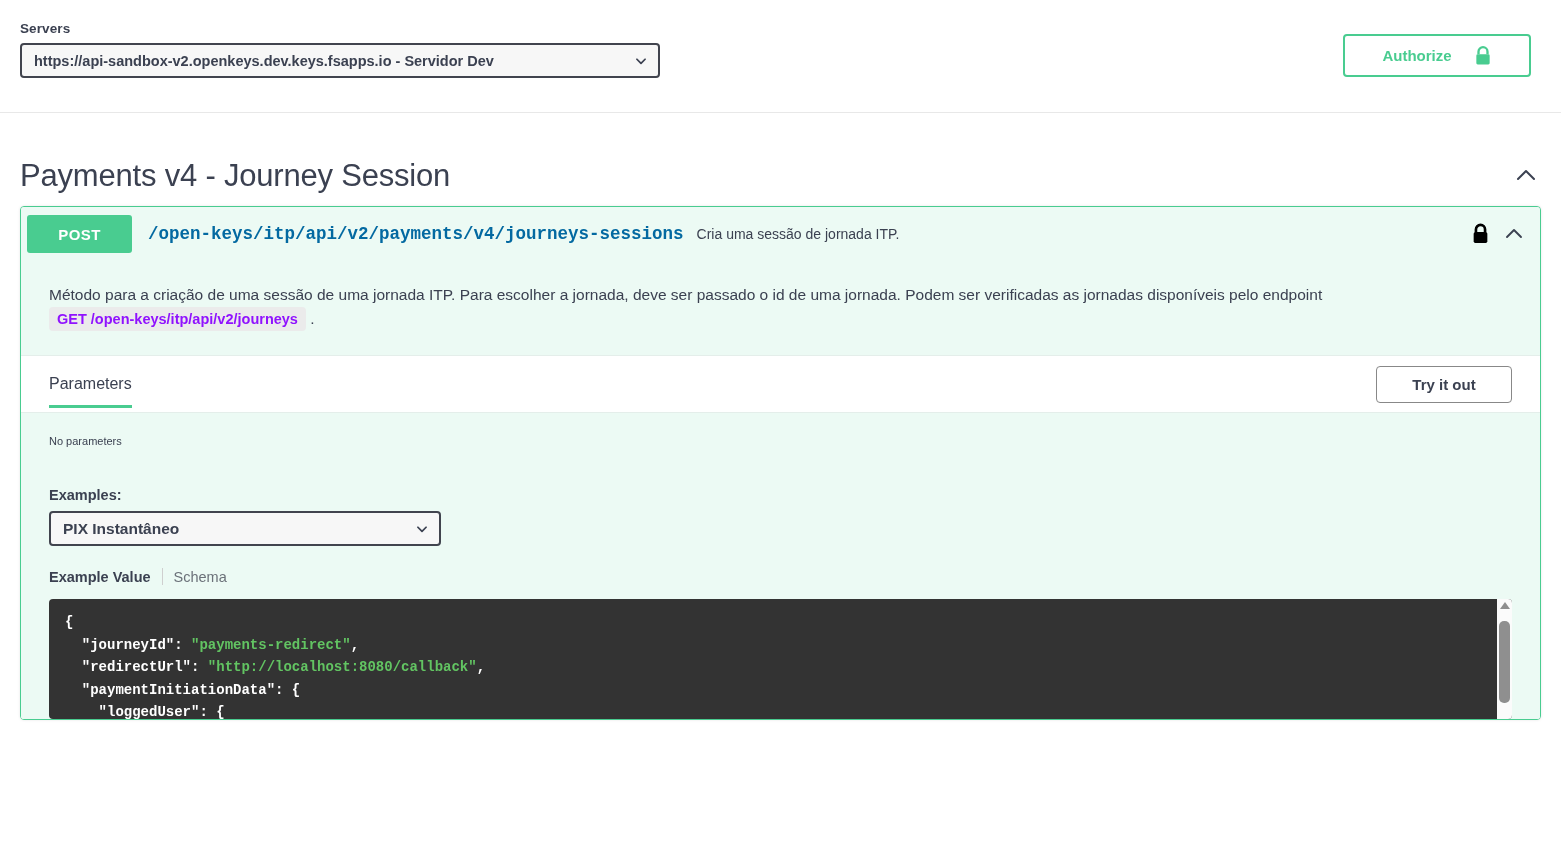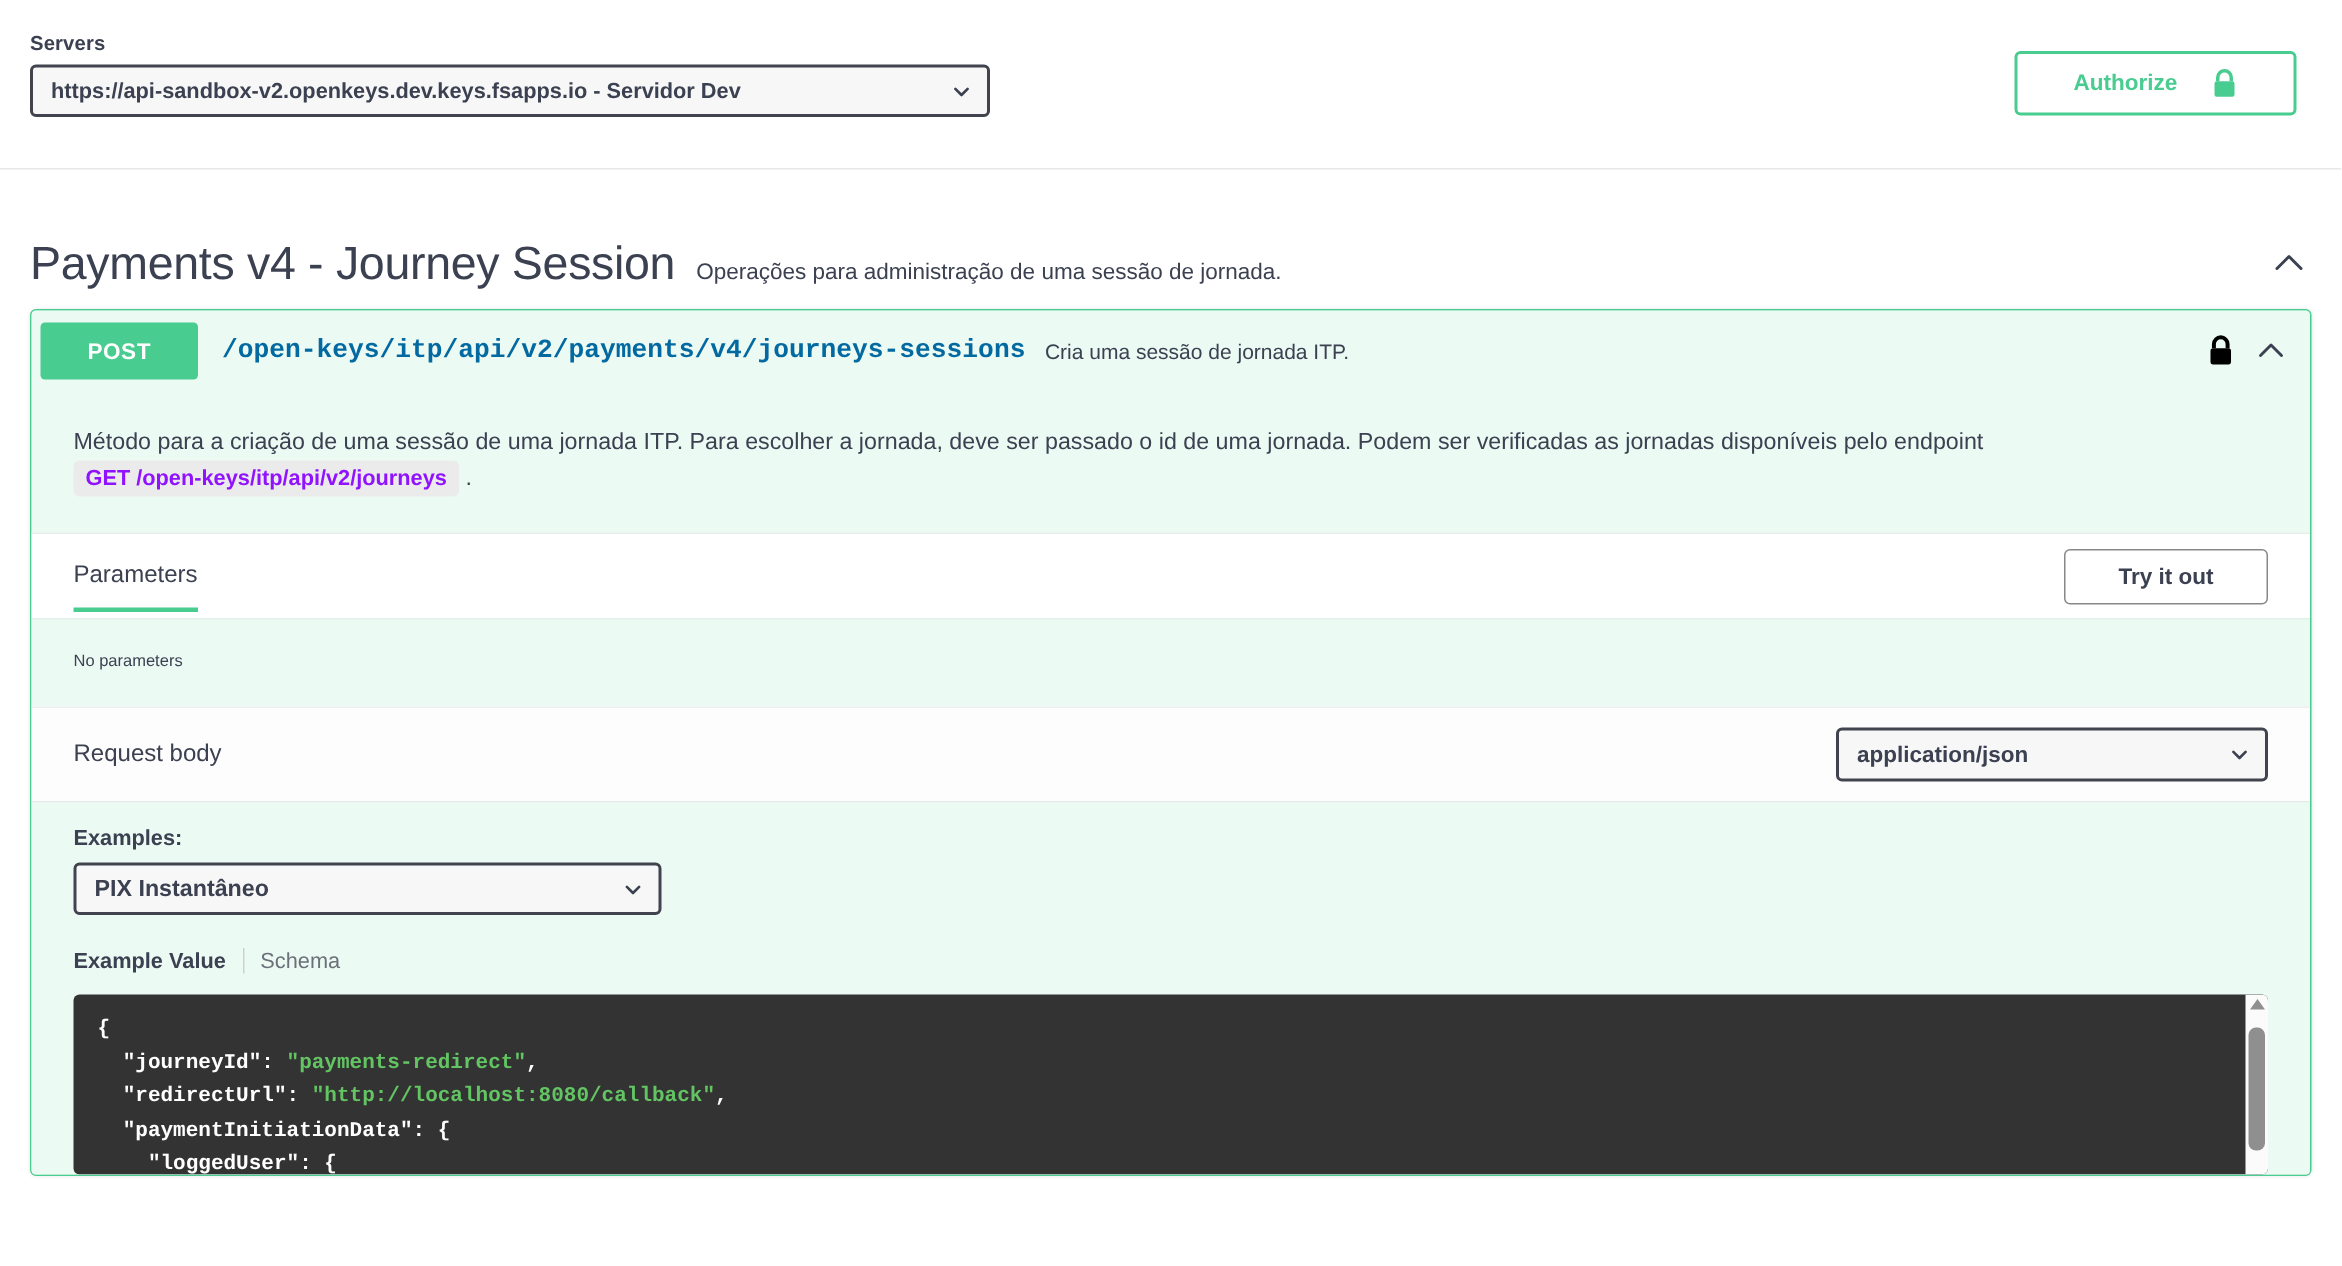--- a/index.html
+++ b/index.html
@@ -409,21 +409,20 @@
           <path d="M5 9 V6.2 A5 5 0 0 1 15 6.2 V9" stroke="#49cc90" stroke-width="2.6" fill="none"></path>
           <rect x="2.6" y="9" width="14.8" height="11.5" rx="1.6" fill="#49cc90"></rect>
         </svg>
       </span>
     </div>
   </div>
 
   <div class="tag-section">
     <div class="tag-header">
       <span class="tag-title">Payments v4 - Journey Session</span>
-      <span class="tag-desc">Operações para administração de uma sessão de jornada.</span>
       <span class="tag-chevron">
         <svg viewBox="0 0 30 30" width="30" height="30" fill="none" stroke="#3b4151" stroke-width="2" stroke-linecap="round" stroke-linejoin="round">
             <polyline points="7,19 15,11 23,19"></polyline>
           </svg>
       </span>
     </div>
 
     <div class="op-block">
 
       <div class="op-summary">
@@ -454,31 +453,20 @@
           <span>.</span>
         </div>
 
         <div class="tabs-row">
           <div class="tab-params">Parameters</div>
           <div class="tryout-btn">Try it out</div>
         </div>
 
         <div class="no-params-row">No parameters</div>
 
-        <div class="reqbody-row">
-          <span class="reqbody-label">Request body</span>
-          <div class="ct-select">
-            <span class="val">application/json</span>
-            <span class="chev">
-              <svg viewBox="0 0 24 24" width="14" height="14" fill="none" stroke="#3b4151" stroke-width="3" stroke-linecap="round" stroke-linejoin="round">
-                  <polyline points="5,9 12,16 19,9"></polyline>
-                </svg>
-            </span>
-          </div>
-        </div>
 
         <div class="examples-wrap">
           <div class="examples-label">Examples:</div>
           <div class="ex-select">
             <span class="val">PIX Instantâneo</span>
             <span class="chev">
               <svg viewBox="0 0 24 24" width="14" height="14" fill="none" stroke="#3b4151" stroke-width="3" stroke-linecap="round" stroke-linejoin="round">
                   <polyline points="5,9 12,16 19,9"></polyline>
                 </svg>
             </span>

